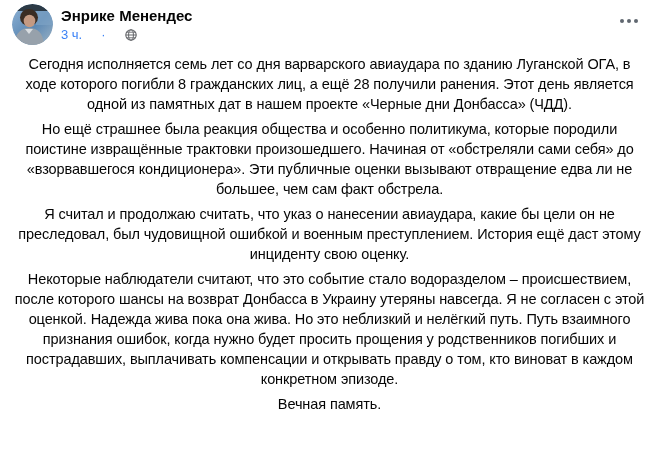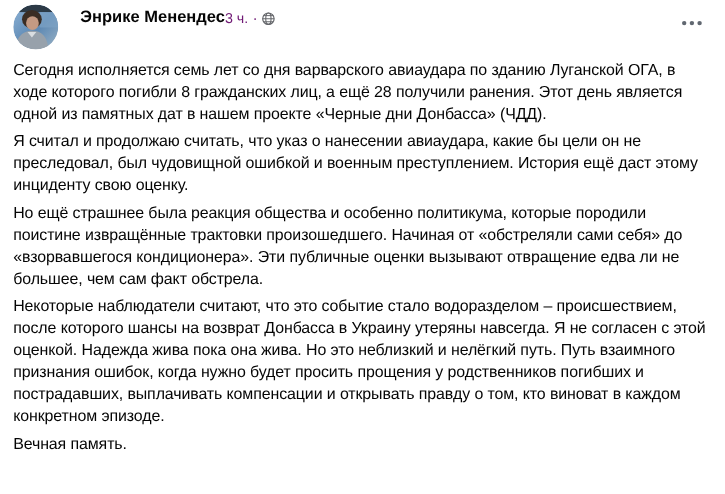--- a/index.html
+++ b/index.html
@@ -28,39 +28,39 @@
     width: 41px;
     height: 41px;
     border-radius: 50%;
     overflow: hidden;
     flex: 0 0 auto;
     cursor: pointer;
     box-shadow: inset 0 0 0 1px rgba(0,0,0,.08);
   }
   .avatar svg { display: block; }
   .header-text {
-    margin-left: 20px;
+    margin-left: 8px;
     padding-top: 2px;
     display: flex;
-    flex-direction: row;
+    flex-direction: column;
   }
   .author-name {
     font-size: 15px;
     font-weight: 600;
     line-height: 19px;
     color: #050505;
     cursor: pointer;
   }
   .meta-row {
     display: flex;
     align-items: center;
-    gap: 4px;
+    gap: 19px;
     font-size: 13px;
     line-height: 16px;
-    color: #701a75;
+    color: #3b82f6;
     margin-top: 2px;
   }
   .meta-row .timestamp { cursor: pointer; }
   .globe-icon {
     display: inline-flex;
     width: 12px;
     height: 12px;
   }
 
   .more-options {
@@ -90,20 +90,21 @@
   
   .post-body {
     padding: 6px 12px 0 12px;
     font-size: 14.5px;
     line-height: 20px;
     letter-spacing: -0.1px;
     color: #050505;
   }
   .post-body p {
     margin: 0 0 5px 0;
+    text-align: center;
   }
 </style>
 </head>
 <body>
 
 <div class="post">
 
   <div class="post-header">
 
     <div class="avatar">
@@ -154,19 +155,19 @@
         <span class="dot"></span>
           <span class="dot"></span>
           <span class="dot"></span>
       </span>
     </button>
 
   </div>
 
   <div class="post-body">
     <p>Сегодня исполняется семь лет со дня варварского авиаудара по зданию Луганской ОГА, в ходе которого погибли 8 гражданских лиц, а ещё 28 получили ранения. Этот день является одной из памятных дат в нашем проекте «Черные дни Донбасса» (ЧДД).</p>
+    <p>Но ещё страшнее была реакция общества и особенно политикума, которые породили поистине извращённые трактовки произошедшего. Начиная от «обстреляли сами себя» до «взорвавшегося кондиционера». Эти публичные оценки вызывают отвращение едва ли не большее, чем сам факт обстрела.</p>
     <p>Я считал и продолжаю считать, что указ о нанесении авиаудара, какие бы цели он не преследовал, был чудовищной ошибкой и военным преступлением. История ещё даст этому инциденту свою оценку.</p>
-    <p>Но ещё страшнее была реакция общества и особенно политикума, которые породили поистине извращённые трактовки произошедшего. Начиная от «обстреляли сами себя» до «взорвавшегося кондиционера». Эти публичные оценки вызывают отвращение едва ли не большее, чем сам факт обстрела.</p>
     <p>Некоторые наблюдатели считают, что это событие стало водоразделом – происшествием, после которого шансы на возврат Донбасса в Украину утеряны навсегда. Я не согласен с этой оценкой. Надежда жива пока она жива. Но это неблизкий и нелёгкий путь. Путь взаимного признания ошибок, когда нужно будет просить прощения у родственников погибших и пострадавших, выплачивать компенсации и открывать правду о том, кто виноват в каждом конкретном эпизоде.</p>
     <p>Вечная память.</p>
   </div>
 
 </div>
 
 </body></html>

